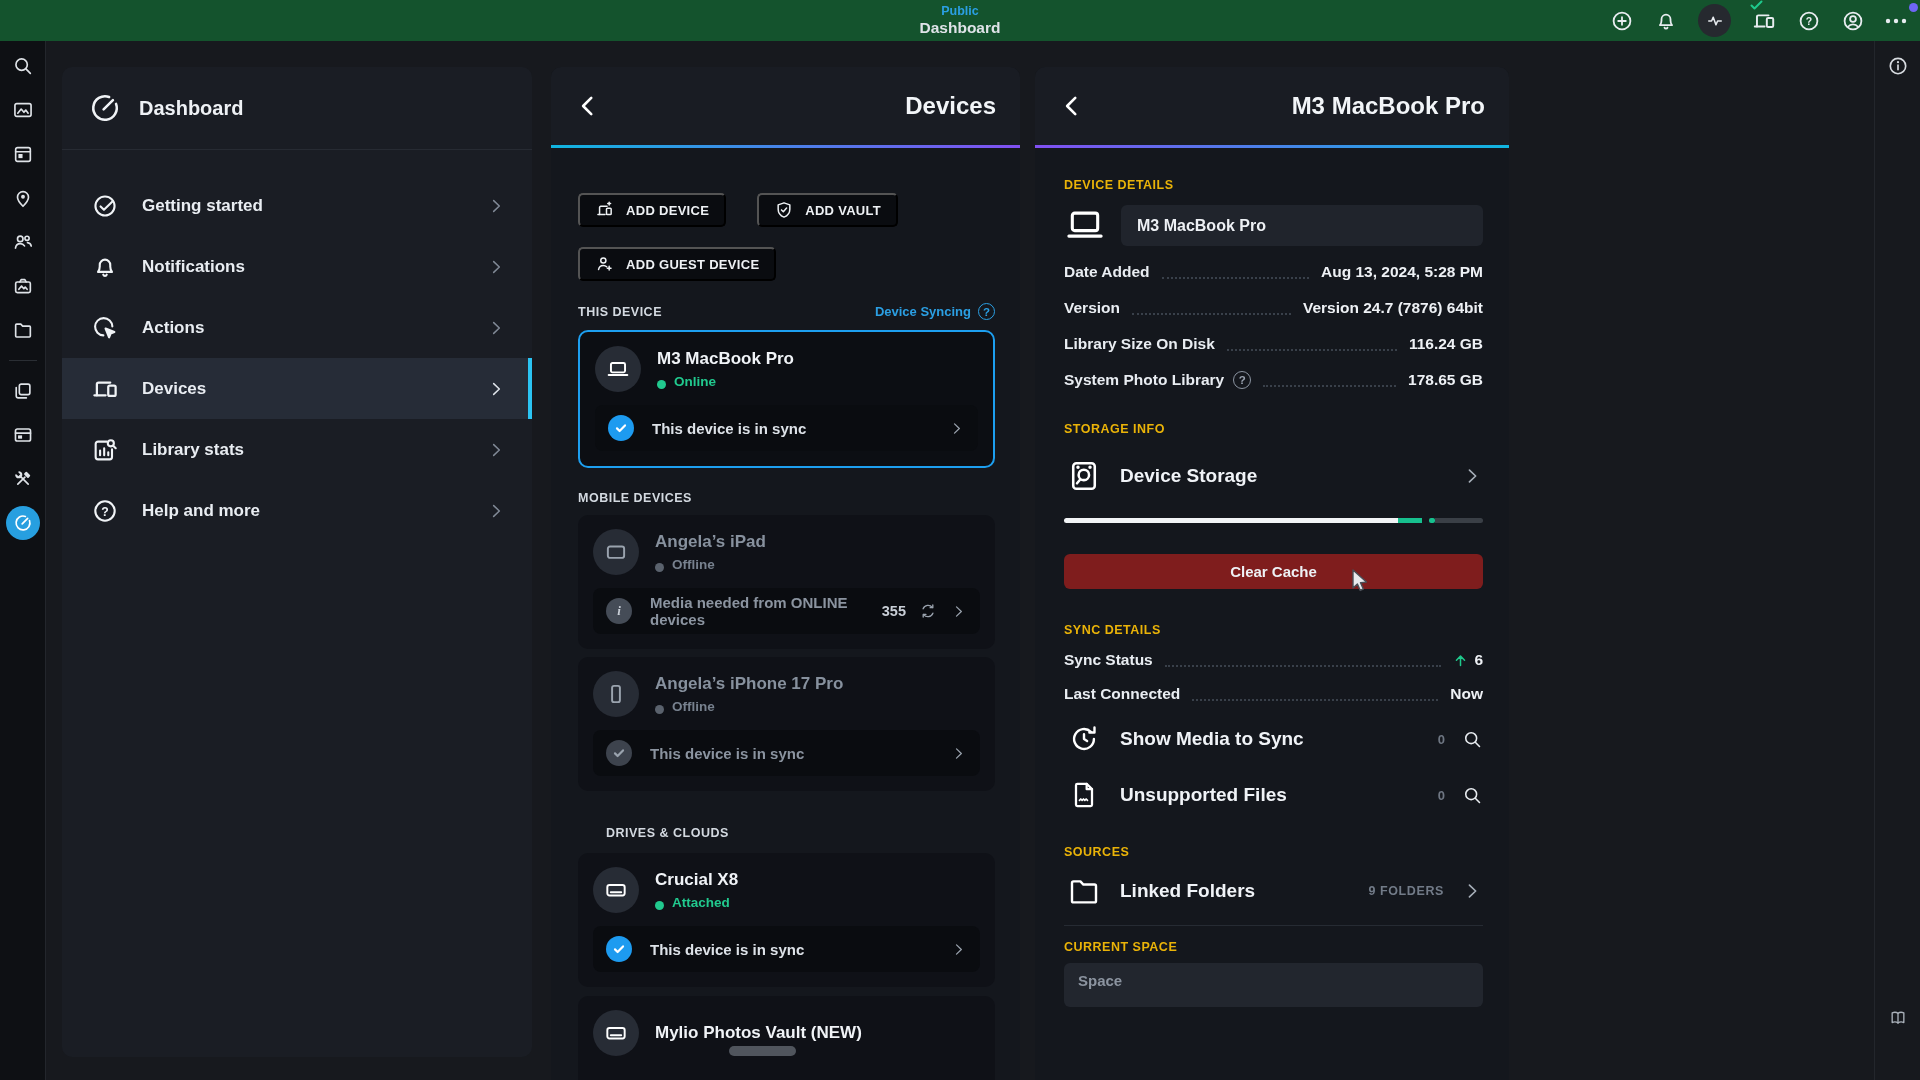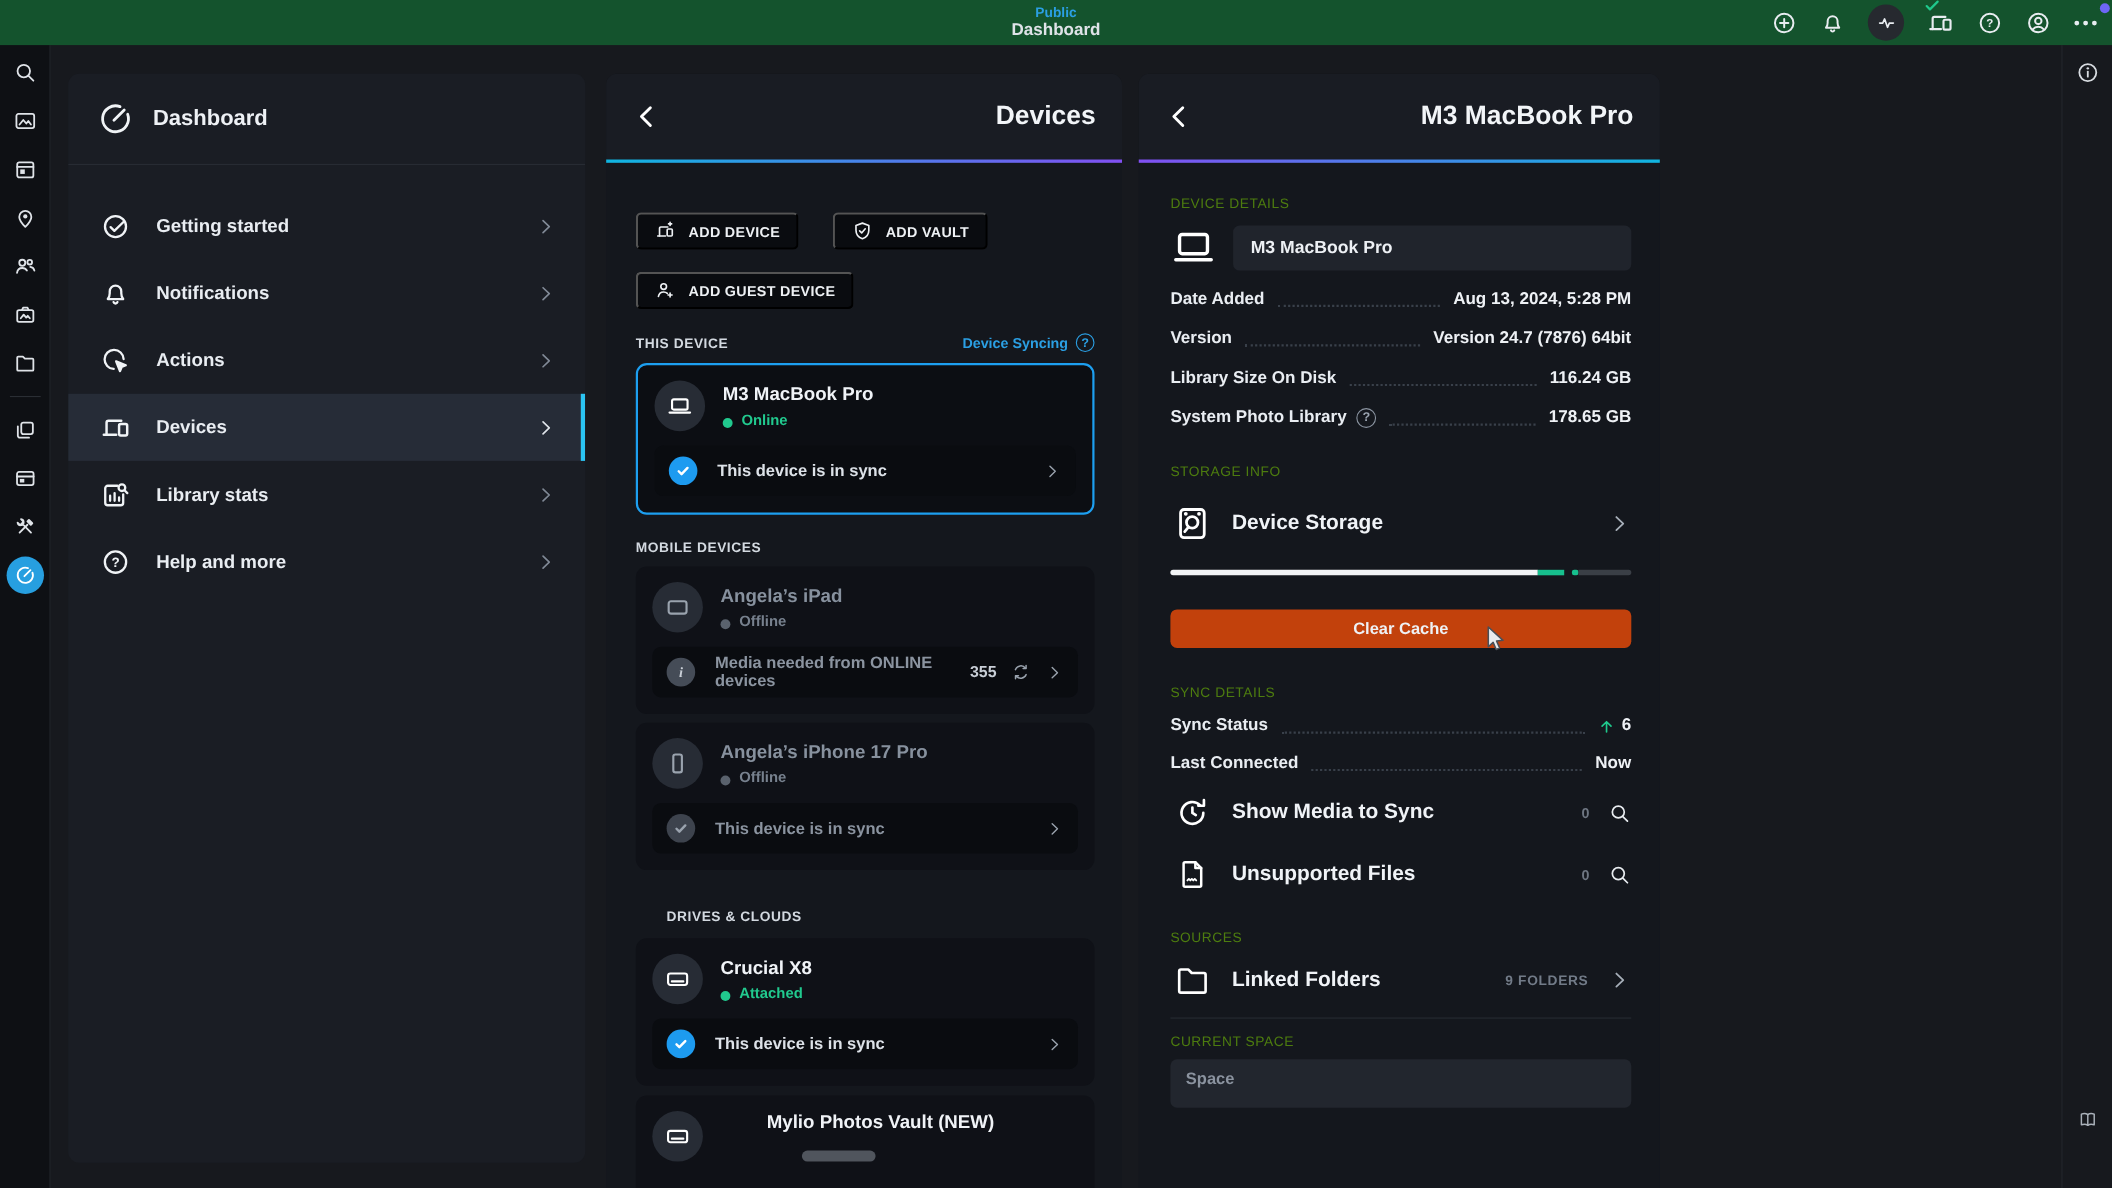--- a/index.html
+++ b/index.html
@@ -82,21 +82,21 @@
   .cc-gray { background:#3d434d; color:#9aa3ae; }
   .cc-info { background:#454c57; color:#c9cfd7; font-size:13px; font-weight:700; font-family:"Liberation Serif",serif; font-style:italic; }
   .sub-label { margin-left:18px; flex:1; font-size:15px; color:#dde2e8; font-weight:600; }
   .offline .sub-label { color:#8b94a0; }
   .sub-count { font-size:14.5px; font-weight:700; color:#c9cfd7; margin-right:13px; }
   .sub-end { display:flex; align-items:center; gap:13px; color:#9aa3ae; }
   .pill { position:absolute; left:151px; top:50px; width:67px; height:10px; border-radius:5px; background:#50555d; }
 
   
   .detail-body { padding:0 26px 0 29px; }
-  .dsec-label { font-size:12.5px; font-weight:400; color:#4d7c0f; letter-spacing:.5px; }
+  .dsec-label { font-size:12.5px; font-weight:700; color:#eab308; letter-spacing:.5px; }
   .mt-first { margin-top:30px; }
   .name-row { display:flex; align-items:center; margin-top:13px; gap:15px; color:#fff; }
   .name-field { flex:1; height:41px; background:#20242c; border-radius:6px; display:flex; align-items:center; padding:0 16px; font-size:16px; font-weight:600; color:#edf0f4; }
   .kv-row { display:flex; align-items:center; height:36px; }
   .kv-first { margin-top:8px; }
   .kv-label { font-size:15.5px; font-weight:700; color:#e9edf2; display:flex; align-items:center; gap:9px; }
   .kv-dots { flex:1; height:14px; border-bottom:2px dotted #39404a; margin:0 12px; min-width:16px; }
   .kv-value { font-size:15.5px; font-weight:700; color:#eef1f5; display:flex; align-items:center; gap:6px; }
   .q-icon { width:18px; height:18px; border-radius:50%; border:1.6px solid #8b94a1; color:#9aa3b0; font-size:11.5px; font-weight:700; display:flex; align-items:center; justify-content:center; }
   .q-blue { width:17px; height:17px; border-color:#2b9fe3; color:#2b9fe3; }
@@ -109,21 +109,21 @@
   .folders-badge { font-size:12.5px; font-weight:700; color:#727b88; letter-spacing:.6px; }
   .storage-row { height:54px; margin-top:13px; }
 
   .storage-bar { height:5px; display:flex; margin-top:15px; }
   .seg-used { width:79.6%; background:#f2f4f6; border-radius:3px 0 0 3px; }
   .seg-cache { width:5.9%; background:#17c08e; }
   .seg-gap { width:1.6%; }
   .seg-tick { width:1.5%; background:#17c08e; border-radius:2px; }
   .seg-free { flex:1; background:#3a3f46; border-radius:0 3px 3px 0; }
 
-  .clear-btn { margin-top:31px; height:35px; background:#c2410c; border-radius:6px; display:flex; align-items:center; justify-content:center; font-size:15px; font-weight:700; color:#eef1f5; cursor:pointer; }
+  .clear-btn { margin-top:31px; height:35px; background:#7f1d1d; border-radius:6px; display:flex; align-items:center; justify-content:center; font-size:15px; font-weight:700; color:#eef1f5; cursor:pointer; }
   .sync-sec { margin-top:34px; }
   .green-up { color:#1fc98c; display:flex; }
   .hdiv { height:1px; background:#262b33; margin-top:6px; }
   .cs-label { margin-top:14px; }
   .space-field { margin-top:9px; height:44px; background:#22262e; border-radius:6px; padding:9px 14px 0; font-size:15px; font-weight:600; color:#8b939f; }
 
   .cursor { position:absolute; left:1346px; top:568px; z-index:50; pointer-events:none; }
 </style>
 </head>
 <body>
@@ -565,21 +565,21 @@
           <span class="sub-label">This device is in sync</span>
           <span class="sub-end">
               <svg class="i" width="17" height="17" viewBox="0 0 24 24">
                 <path d="M9.2 5.5 16 12l-6.8 6.5"></path>
               </svg>
             </span>
         </div>
       </div>
 
       <div class="dev-card" style="height:140px;">
-        <div class="card-head" style="align-items:flex-start;gap:42px;">
+        <div class="card-head" style="align-items:center;">
           <span class="avatar">
               <svg class="i" width="26" height="26" viewBox="0 0 24 24">
                 <rect x="4" y="7.4" width="16" height="9.6" rx="2"></rect>
                 <path d="M7.2 14h9.6"></path>
               </svg>
             </span>
           <div class="card-info">
             <div class="card-title">Mylio Photos Vault (NEW)</div>
           </div>
         </div>

